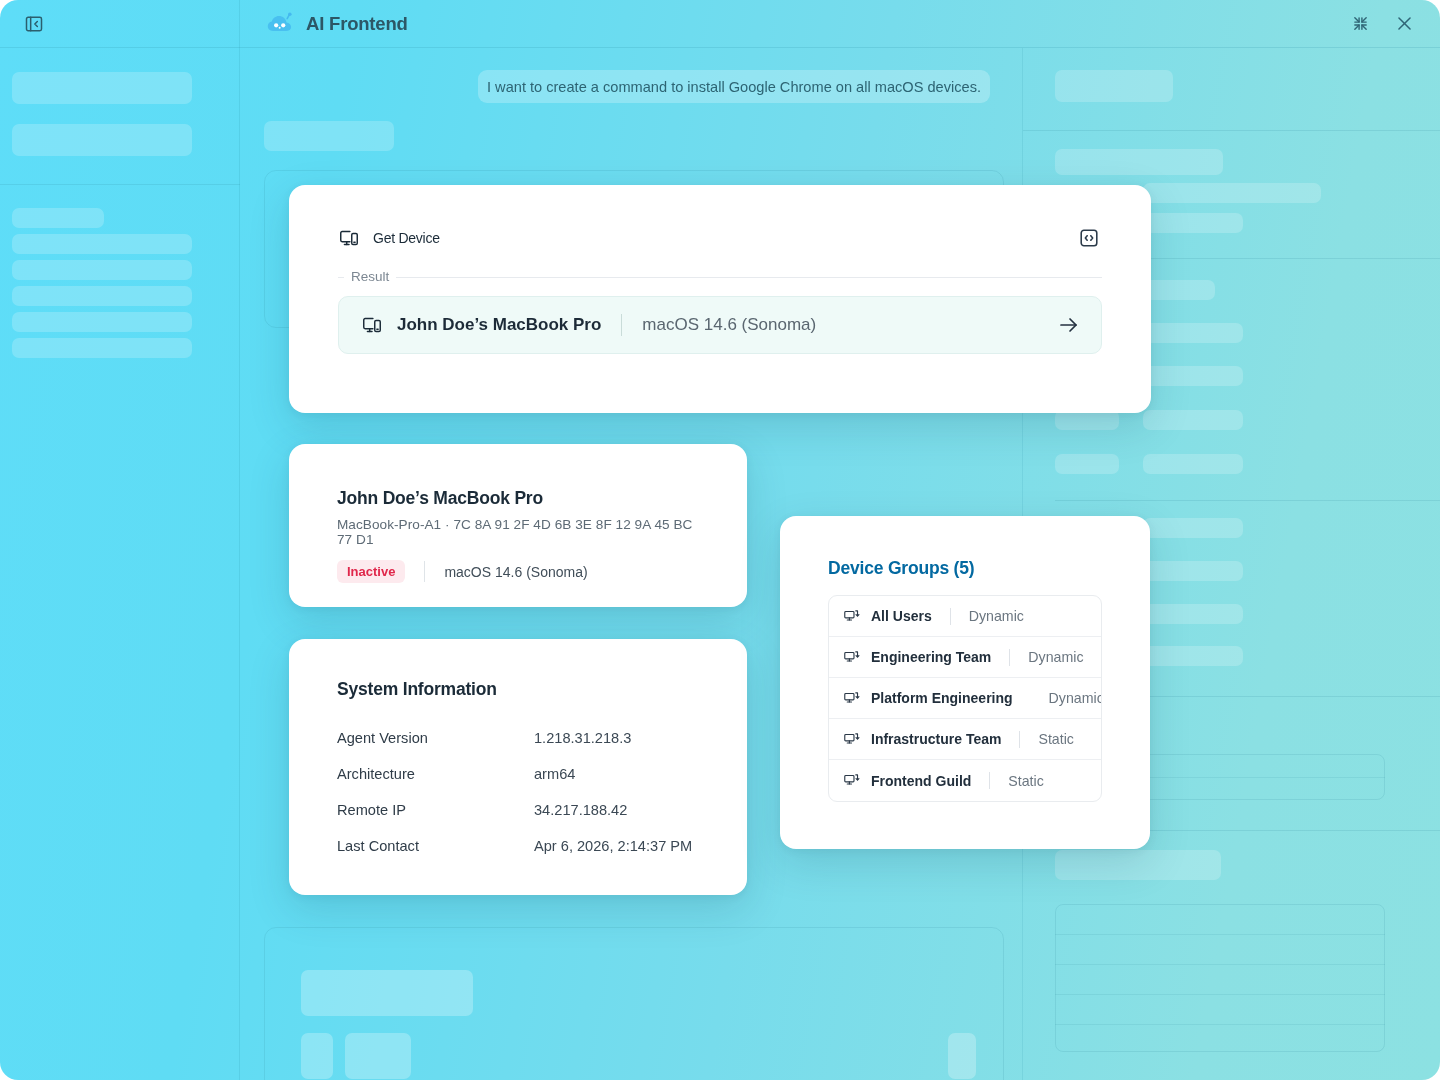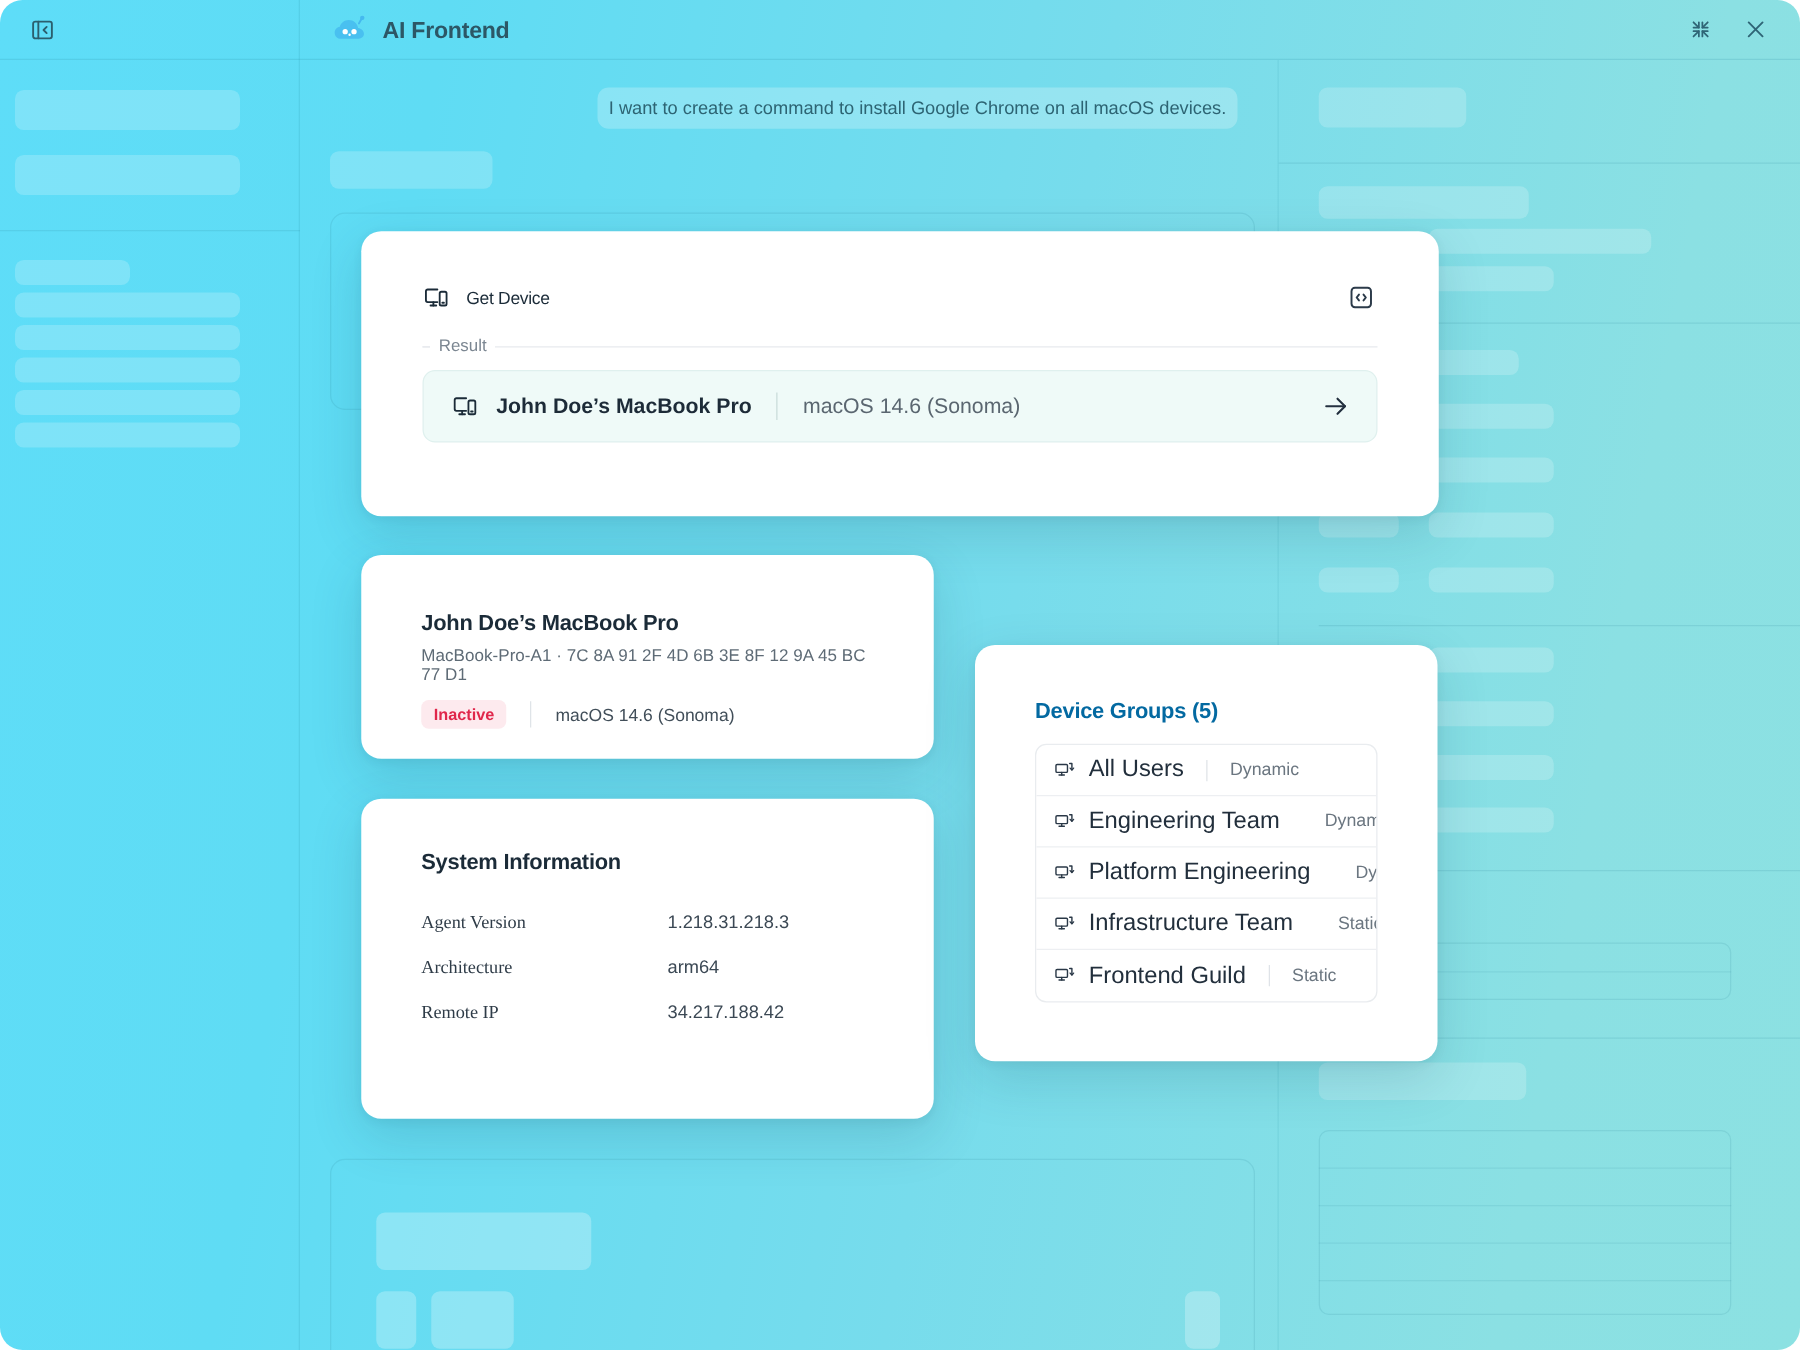--- a/index.html
+++ b/index.html
@@ -270,21 +270,20 @@
   }
   .sys-row {
     display: flex;
     align-items: center;
     height: 36px;
   }
   .sys-label {
     width: 197px;
     font-size: 14.6px;
     color: #2f3c48;
-    font-family: Liberation Serif, serif;
   }
   .sys-value {
     font-size: 14.6px;
     color: #3b4854;
   }
 
   
   #card-device-groups {
     top: 516px; left: 780px;
     width: 370px; height: 333px;
@@ -306,22 +305,22 @@
     height: 41px;
     display: flex;
     align-items: center;
     padding: 0 14px;
     gap: 11px;
     border-bottom: 1px solid #edeff2;
   }
   .dg-item:last-child { border-bottom: none; }
   .dg-icon { color: #2a3847; display: flex; align-items: center; }
   .dg-name {
-    font-size: 19px;
-    font-weight: 400;
+    font-size: 14px;
+    font-weight: 700;
     color: #222f3c;
     white-space: nowrap;
   }
   .dg-sep {
     width: 1px; height: 17px;
     background: #dfe3e8;
     margin: 0 7px;
   }
   .dg-type {
     font-size: 14.2px;
@@ -504,20 +503,24 @@
       <span class="sys-value">1.218.31.218.3</span>
     </div>
     <div class="sys-row">
       <span class="sys-label">Architecture</span>
       <span class="sys-value">arm64</span>
     </div>
     <div class="sys-row">
       <span class="sys-label">Remote IP</span>
       <span class="sys-value">34.217.188.42</span>
     </div>
+    <div class="sys-row">
+      <span class="sys-label">Last Contact</span>
+      <span class="sys-value">Apr 6, 2026, 2:14:37 PM</span>
+    </div>
   </div>
 
   <div class="card" id="card-device-groups">
     <div class="dg-title">Device Groups (5)</div>
     <div class="dg-list">
 
       <div class="dg-item">
         <span class="dg-icon">
           <svg width="17" height="17" viewBox="0 0 24 24" fill="none" stroke="currentColor" stroke-width="1.6" stroke-linecap="round" stroke-linejoin="round">
             <rect x="2.5" y="5" width="13" height="9" rx="1.3"></rect>

